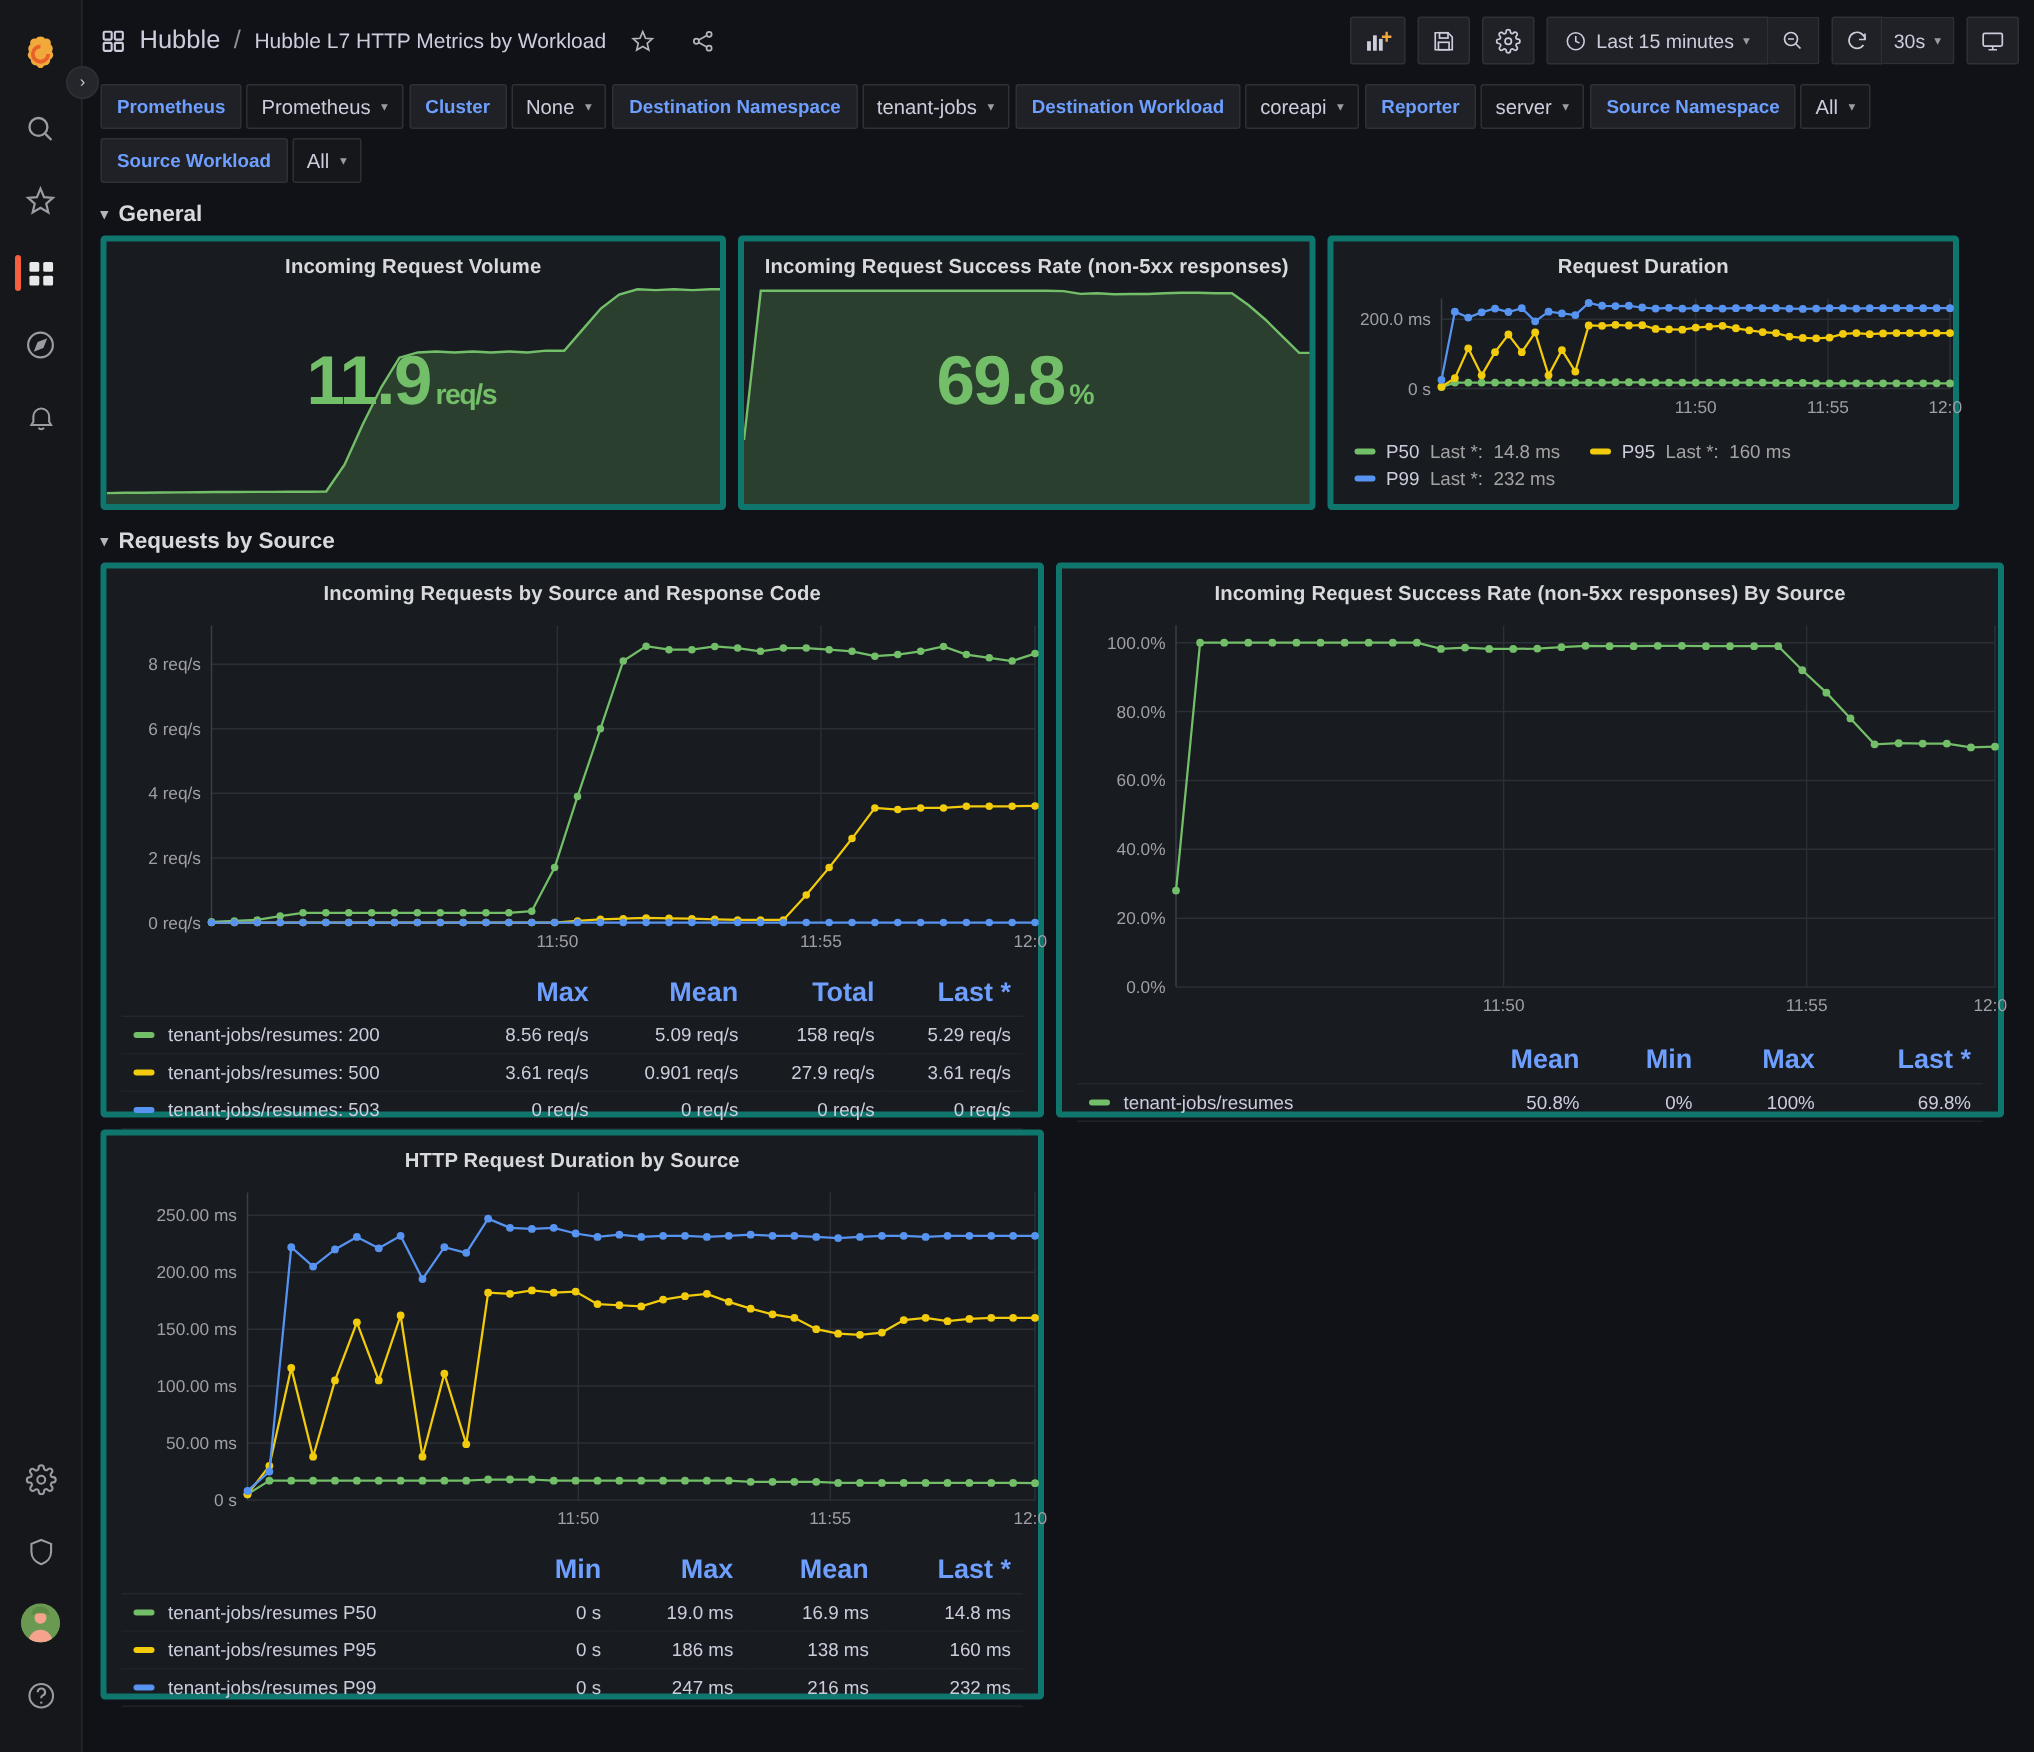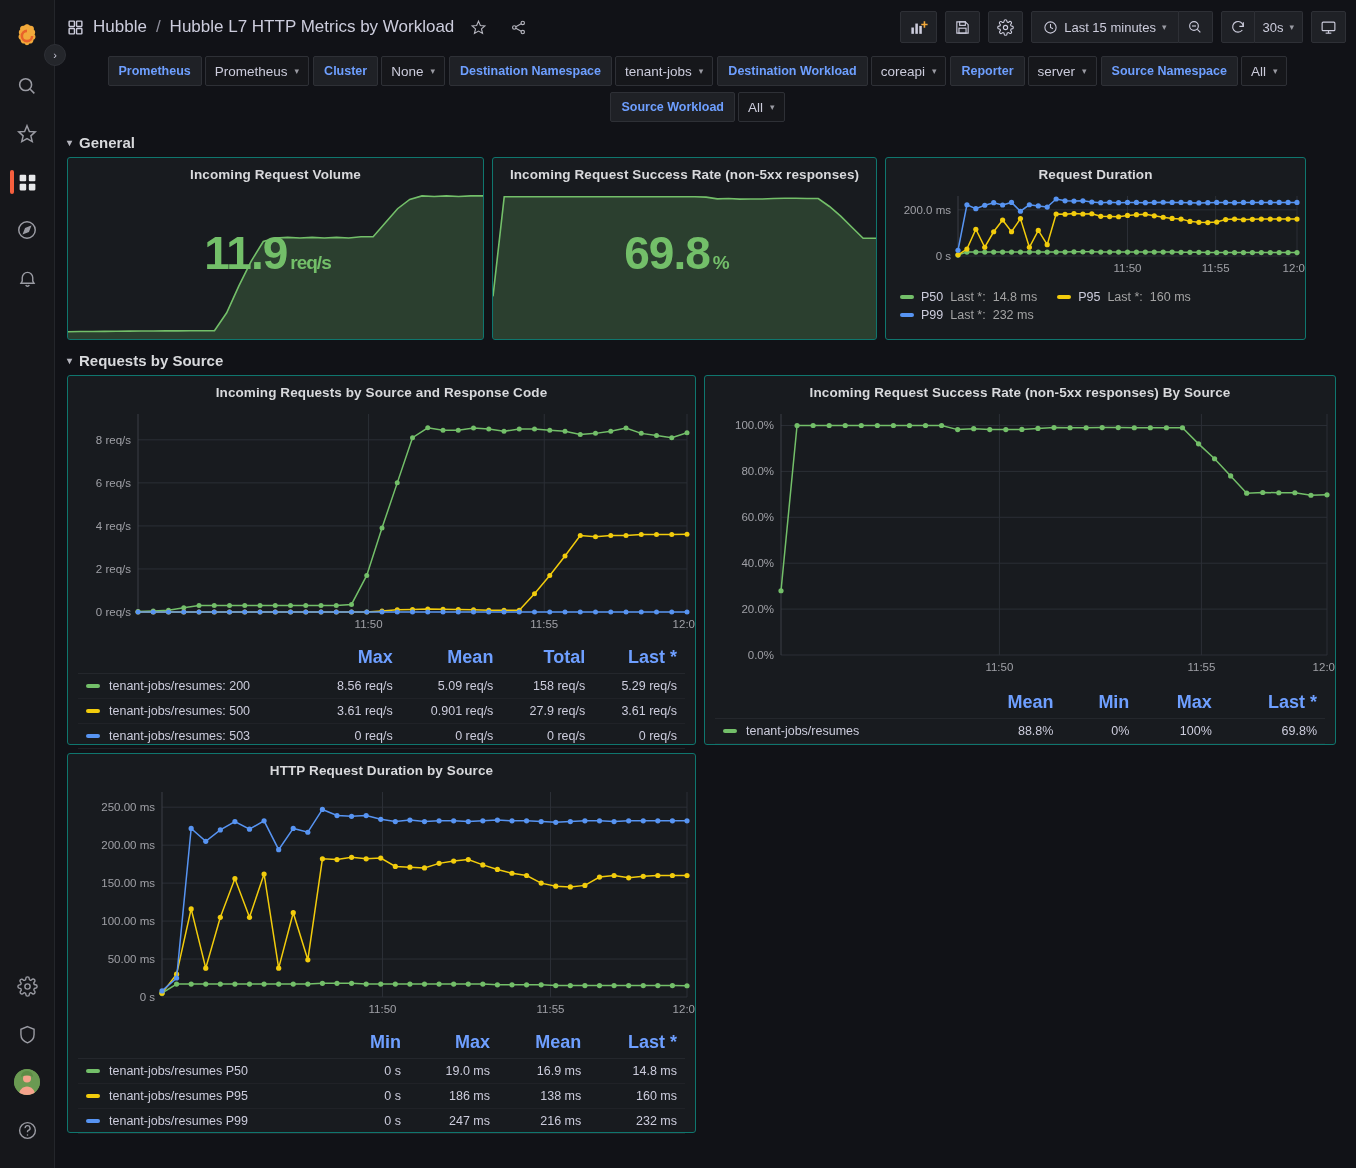--- a/index.html
+++ b/index.html
@@ -44,37 +44,37 @@
 
   
   #topbar {
     height: 54px; display: flex; align-items: center;
     padding: 0 10px 0 12px; gap: 0;
   }
   #breadcrumb { display: flex; align-items: center; gap: 9px; }
   .bc-icon { color: #ccccdc; display: flex; align-items: center; }
   .bc-root { font-size: 17px; color: #ccccdc; }
   .bc-sep { font-size: 17px; color: #8e8e9b; }
-  .bc-title { font-size: 17px; color: #ccccdc; }
+  .bc-title { font-size: 14px; color: #ccccdc; }
   .bc-btn { color: #b4b4bd; display: flex; align-items: center; padding: 2px; }
   #topbar-actions { margin-left: auto; display: flex; align-items: center; gap: 8px; }
   .tb-btn {
     height: 32px; min-width: 34px; padding: 0 8px;
     background: #1f2126; border: 1px solid #2e3036; border-radius: 2px;
     display: flex; align-items: center; justify-content: center; gap: 6px;
     color: #ccccdc; font-size: 13px;
   }
   .tb-group { display: flex; align-items: center; gap: 0; }
   .tb-group .tb-btn { border-radius: 0; border-left-width: 0; }
   .tb-group .tb-btn:first-child { border-radius: 2px 0 0 2px; border-left-width: 1px; }
   .tb-group .tb-btn:last-child { border-radius: 0 2px 2px 0; }
   .caret { font-size: 9px; color: #9a9ba3; }
 
   
-  #varbar { padding: 2px 28px 8px 12px; display: flex; flex-wrap: wrap; gap: 6px 4px; justify-content: center; }
+  #varbar { padding: 2px 28px 8px 12px; display: flex; flex-wrap: wrap; gap: 6px 4px; }
   .var { display: flex; align-items: stretch; }
   .var-label {
     background: #1f2126; border: 1px solid #2e3036; border-radius: 2px;
     color: #6e9fff; font-size: 12.5px; font-weight: bold;
     padding: 0 10px; height: 30px; display: flex; align-items: center;
   }
   .var-value {
     background: #16171b; border: 1px solid #2e3036; border-radius: 2px;
     margin-left: 3px; color: #ccccdc; font-size: 13.5px;
     padding: 0 9px; height: 30px; display: flex; align-items: center; gap: 7px;
@@ -82,21 +82,21 @@
 
   
   .row-header {
     display: flex; align-items: center; gap: 7px;
     padding: 4px 0 6px 12px; font-size: 15px; font-weight: bold; color: #d8d9dc;
   }
   .row-chevron { font-size: 10px; color: #b4b4bd; }
 
   
   .panel {
-    background: #181b1f; border: 1px solid #0f766e; border-radius: 3px;
+    background: #181b1f; border: 4px solid #0f766e; border-radius: 3px;
     position: relative;
   }
   .panel-title {
     text-align: center; font-size: 13.5px; font-weight: bold;
     color: #d8d9dc; padding-top: 9px; letter-spacing: .1px;
   }
   .panel-row { display: flex; gap: 8px; padding: 0 12px 8px 12px; }
 
   
   .stat-panel { height: 183px; overflow: hidden; }
@@ -820,21 +820,21 @@
           </tr>
             </thead>
           <tbody>
             <tr>
               <td class="name-col">
                 <span class="lt-name">
                     <span class="swatch" style="background:#73bf69"></span>
                 <span>tenant-jobs/resumes</span>
                   </span>
               </td>
-              <td>88.8%</td>
+              <td>50.8%</td>
               <td>0%</td>
               <td>100%</td>
               <td>69.8%</td>
             </tr>
           </tbody>
         </table>
       </div>
     </div>
   </div>
 

